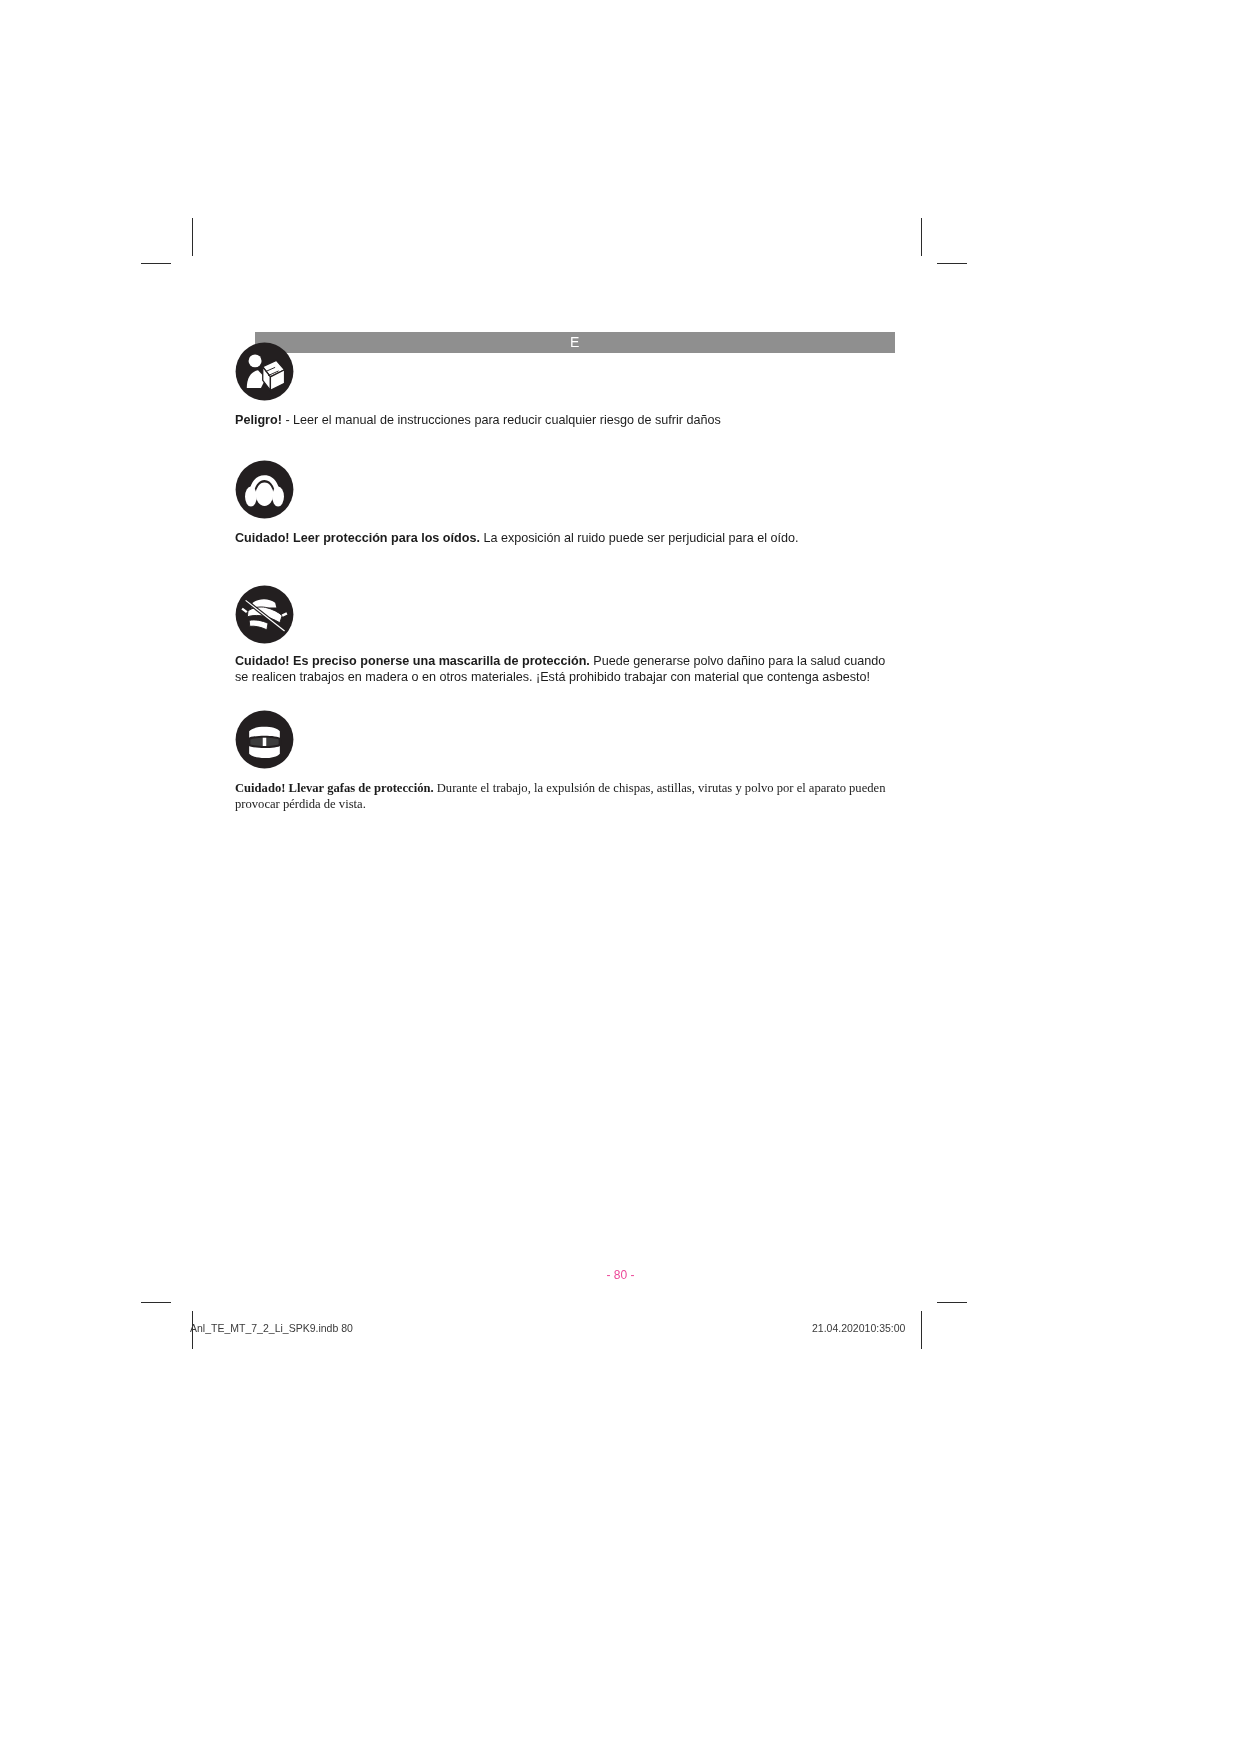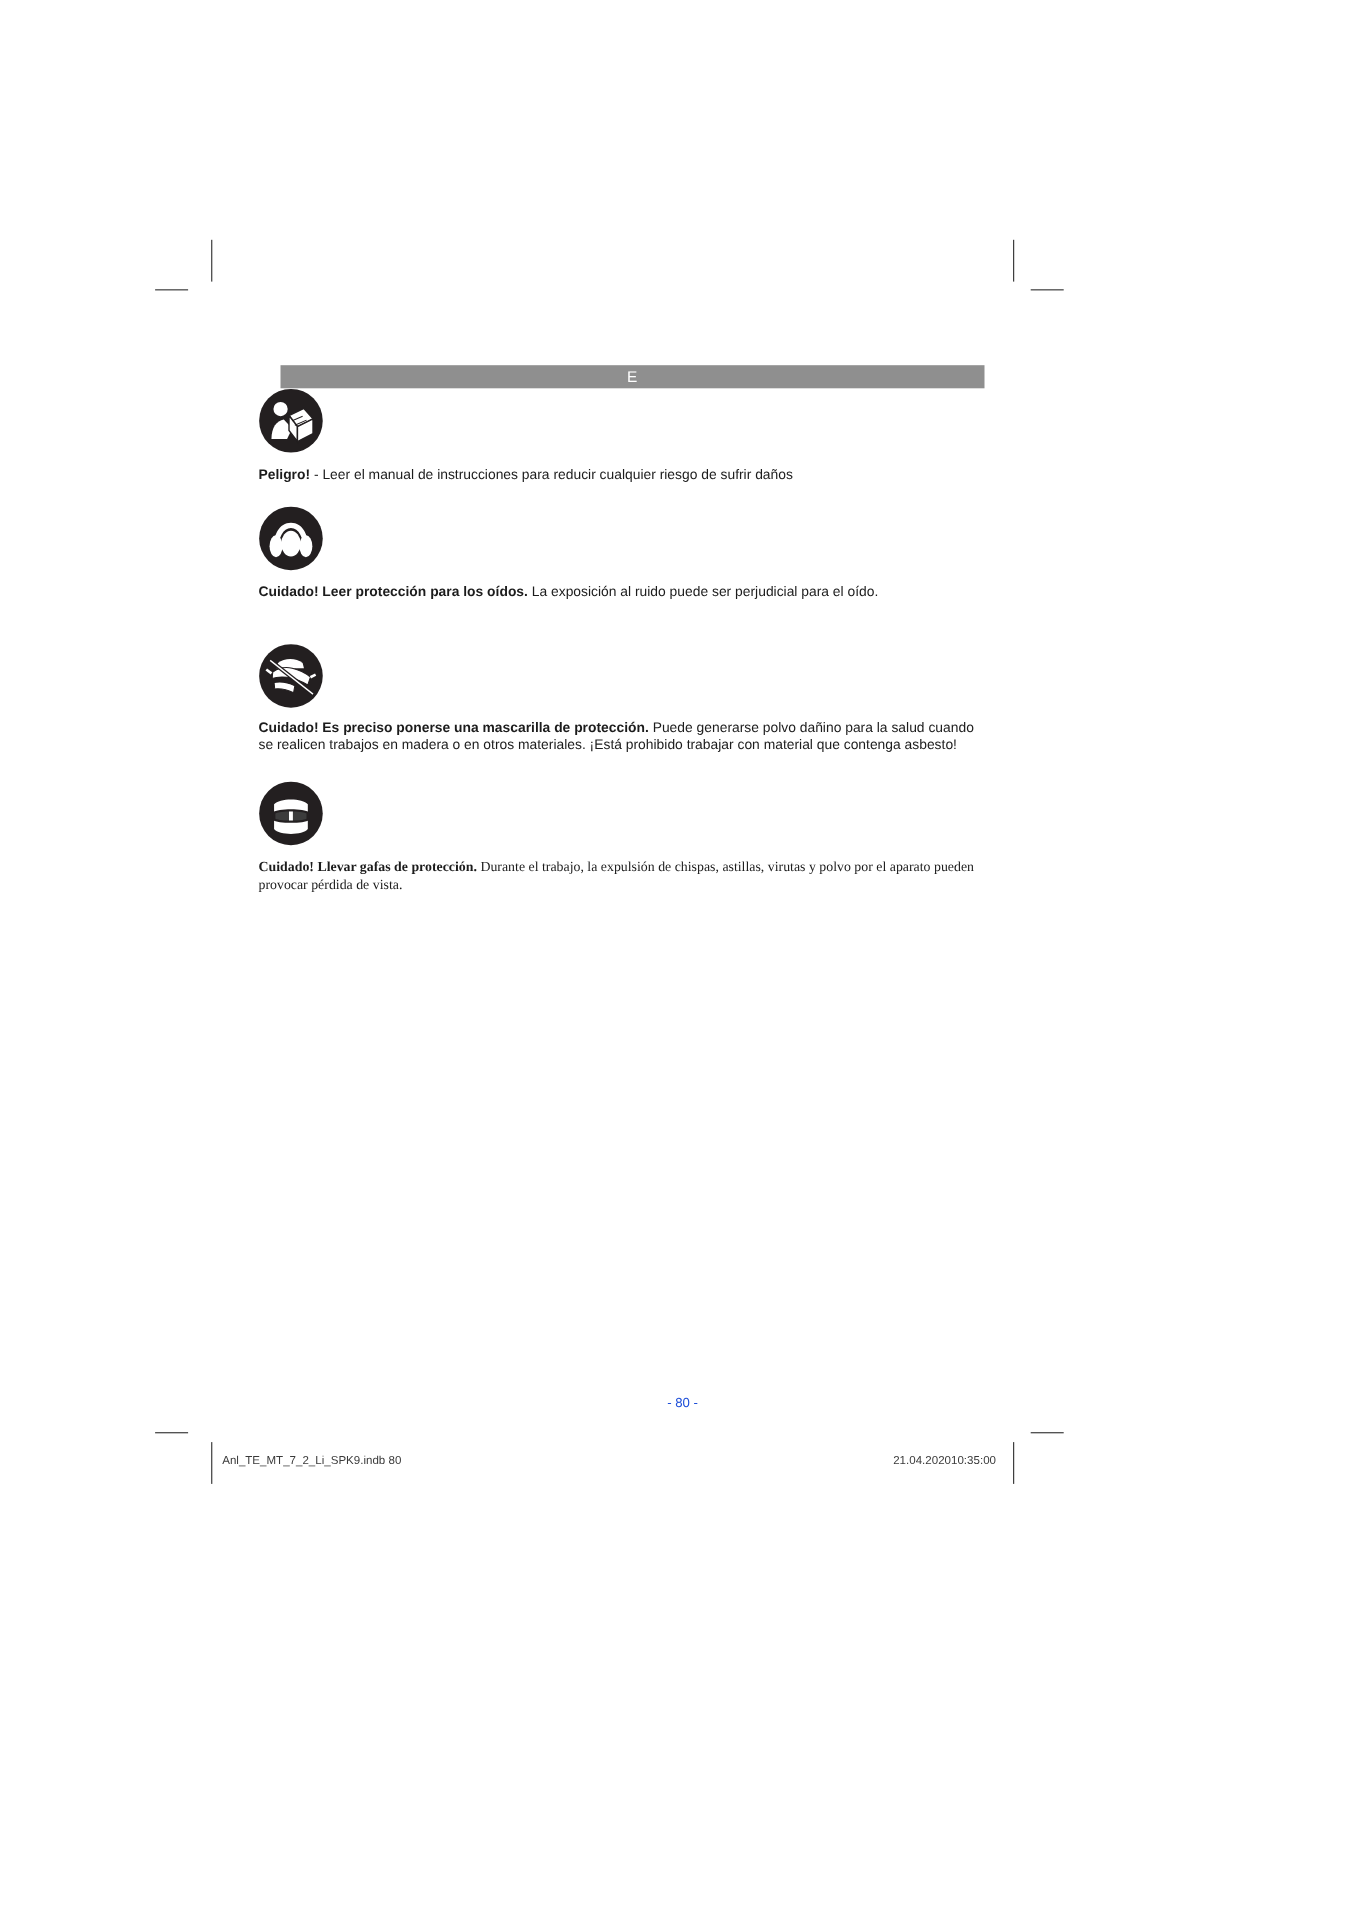--- a/index.html
+++ b/index.html
@@ -64,50 +64,50 @@
   .caption b { font-weight: bold; }
 
   
   .page-number {
     position: absolute;
     left: 0;
     top: 1268px;
     width: 1241px;
     text-align: center;
     font-size: 12px;
-    color: #1d4ed8;
+    color: #ec4899;
   }
   .footer-line {
     position: absolute;
     top: 1322px;
     font-size: 10.5px;
     color: #3a3a3a;
     white-space: nowrap;
   }
-  .footer-left { left: 202px; text-align: right; }
+  .footer-left { left: 190px; text-align: right; }
   .footer-right { left: 812px; }
   .footer-right .fr-time { }
 </style>
 </head>
 <body>
 
 <div class="crop-mark crop-v" style="left:192px; top:218px;"></div>
 <div class="crop-mark crop-h" style="left:141px; top:263px;"></div>
 <div class="crop-mark crop-v" style="left:921px; top:218px;"></div>
 <div class="crop-mark crop-h" style="left:937px; top:263px;"></div>
 <div class="crop-mark crop-h" style="left:141px; top:1302px;"></div>
 <div class="crop-mark crop-v" style="left:192px; top:1311px;"></div>
 <div class="crop-mark crop-h" style="left:937px; top:1302px;"></div>
 <div class="crop-mark crop-v" style="left:921px; top:1311px;"></div>
 
 <div class="lang-bar">E</div>
 
 <div class="content">
 
-  <div class="block" style="top:23px;">
+  <div class="block" style="top:12px;">
     <svg class="pictogram" viewBox="0 0 100 100">
       <circle cx="50" cy="50" r="49" fill="#231f20"></circle>
       <circle cx="34" cy="32" r="11" fill="#ffffff"></circle>
       <path d="M20 78 C20 60 28 50 39 48 L52 62 L44 78 Z" fill="#ffffff"></path>
       <path d="M47 42 L70 31 L84 47 L60 59 Z" fill="#ffffff" stroke="#231f20" stroke-width="2.2"></path>
       <path d="M47 42 L60 59 L60 82 L47 65 Z" fill="#ffffff" stroke="#231f20" stroke-width="2.2"></path>
       <path d="M60 59 L84 47 L84 70 L60 82 Z" fill="#ffffff" stroke="#231f20" stroke-width="2.2"></path>
       <path d="M52 50 L68 43" stroke="#231f20" stroke-width="1.6" fill="none"></path>
       <path d="M56 57 L74 49" stroke="#231f20" stroke-width="1.6" fill="none"></path>
     </svg>

